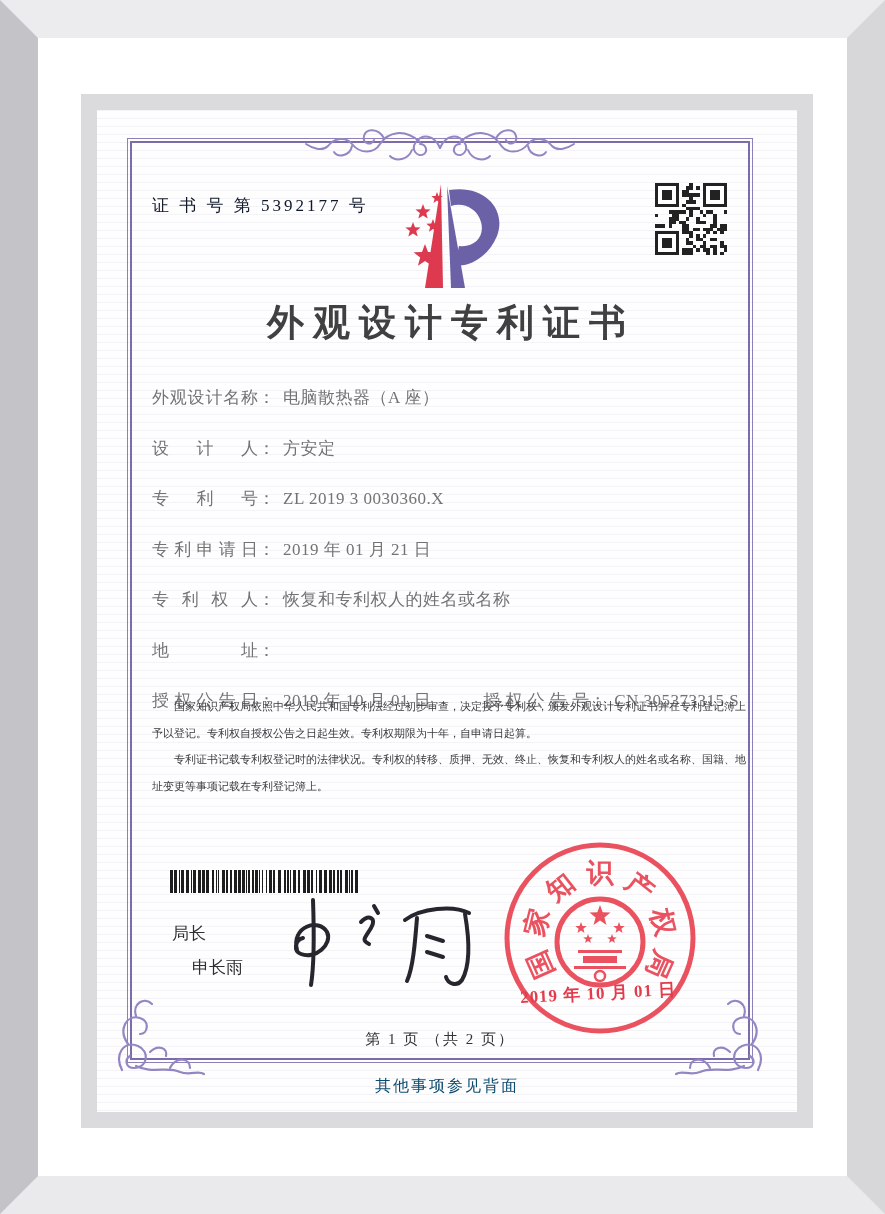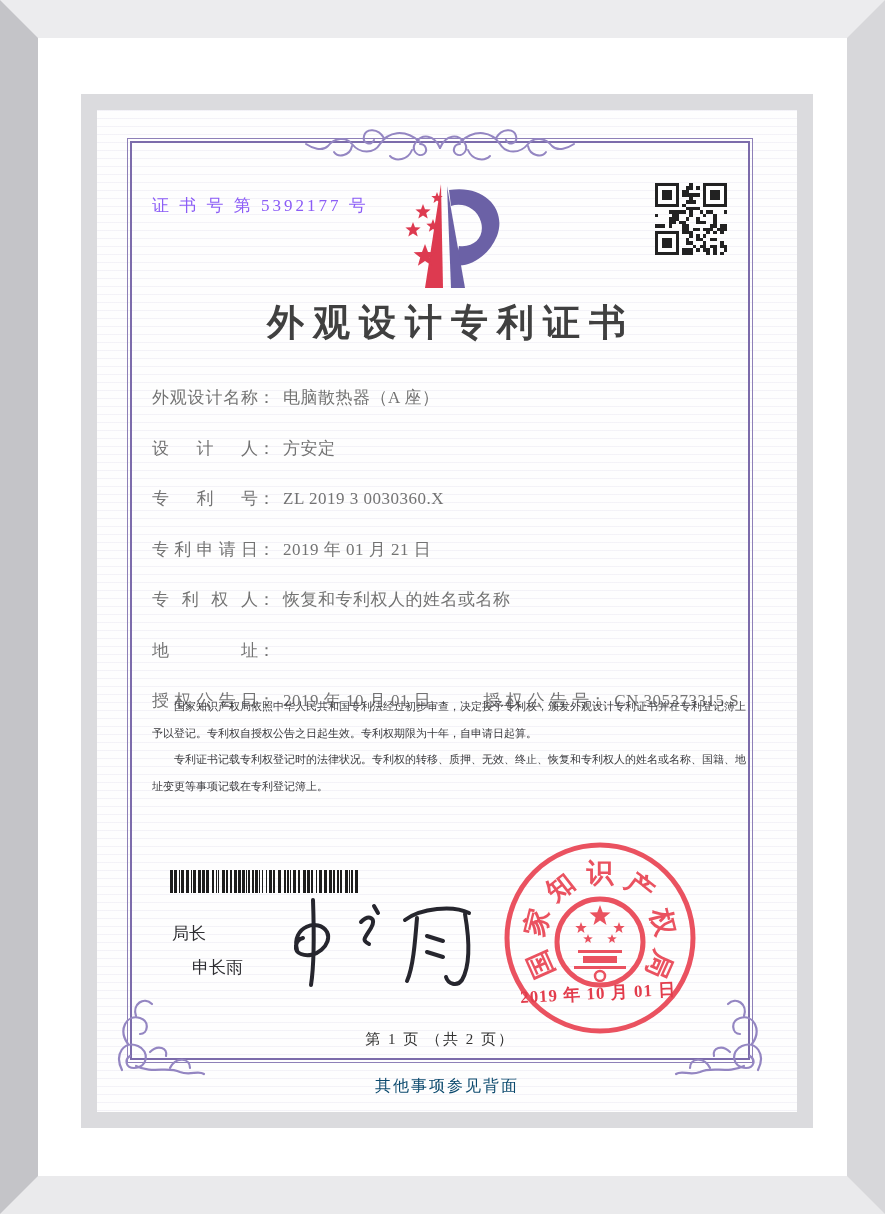--- a/index.html
+++ b/index.html
@@ -15,21 +15,21 @@
   .paper .texture{position:absolute;inset:0;pointer-events:none;
          background:repeating-linear-gradient(180deg, rgba(150,142,190,0.10) 0 1.5px, rgba(0,0,0,0) 1.5px 8px);}
   
   .cert-border{position:absolute;left:30px;top:28px;right:44px;bottom:49px;
          border:1px solid #8e80b8;}
   .cert-border .inner{position:absolute;inset:2px;border:2px solid #7c6cab;}
   .flourish-top{position:absolute;left:50%;top:-29px;transform:translateX(-50%);}
   .flourish-bl{position:absolute;left:-18px;bottom:-20px;}
   .flourish-br{position:absolute;right:-18px;bottom:-20px;transform:scaleX(-1);}
   
-  .cert-no{position:absolute;left:55px;top:84px;font-size:17px;letter-spacing:3px;color:#8b5cf6;}
+  .cert-no{position:absolute;left:55px;top:84px;font-size:17px;letter-spacing:3px;color:#0f172a;}
   .logo{position:absolute;left:288px;top:70px;}
   .qr{position:absolute;left:558px;top:73px;width:72px;height:72px;}
   .title{position:absolute;left:30px;top:188px;width:648px;text-align:center;
          font-size:37px;font-weight:700;letter-spacing:9px;color:#404040;}
   .fields{position:absolute;left:55px;top:276px;width:600px;font-size:17px;color:#737373;}
   .frow{display:flex;align-items:baseline;margin-bottom:27.5px;white-space:nowrap;}
   .flabel{display:inline-block;width:106px;text-align:justify;text-align-last:justify;}
   .colon{margin-right:8px;}
   .fvalue{letter-spacing:0.5px;}
   .grant-pair2{margin-left:52px;display:inline-flex;align-items:baseline;}

